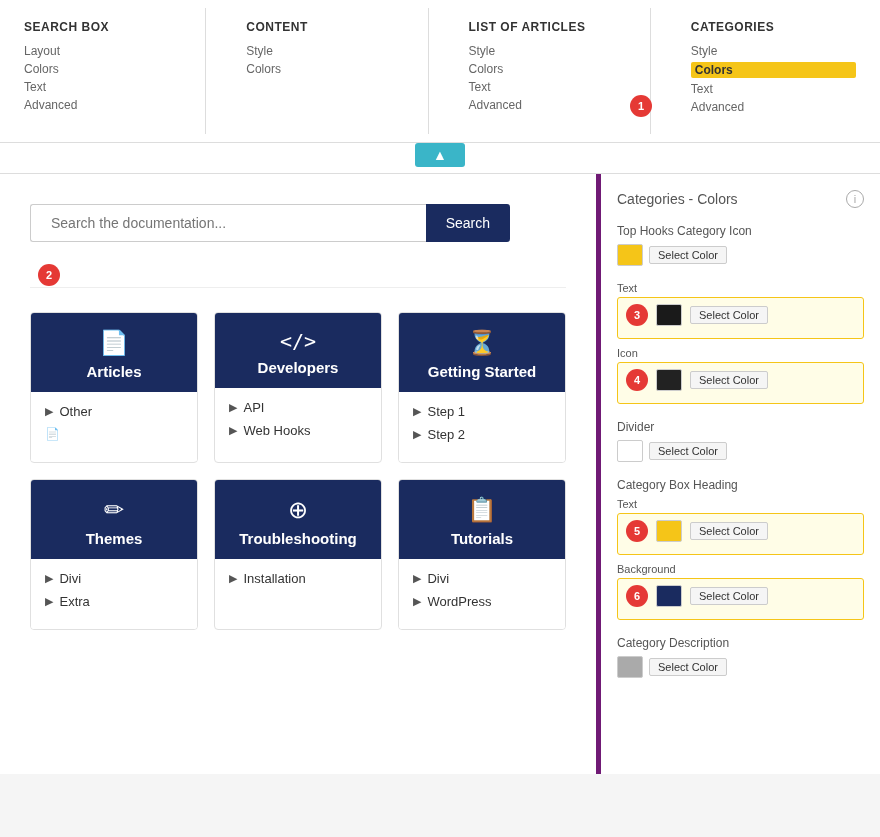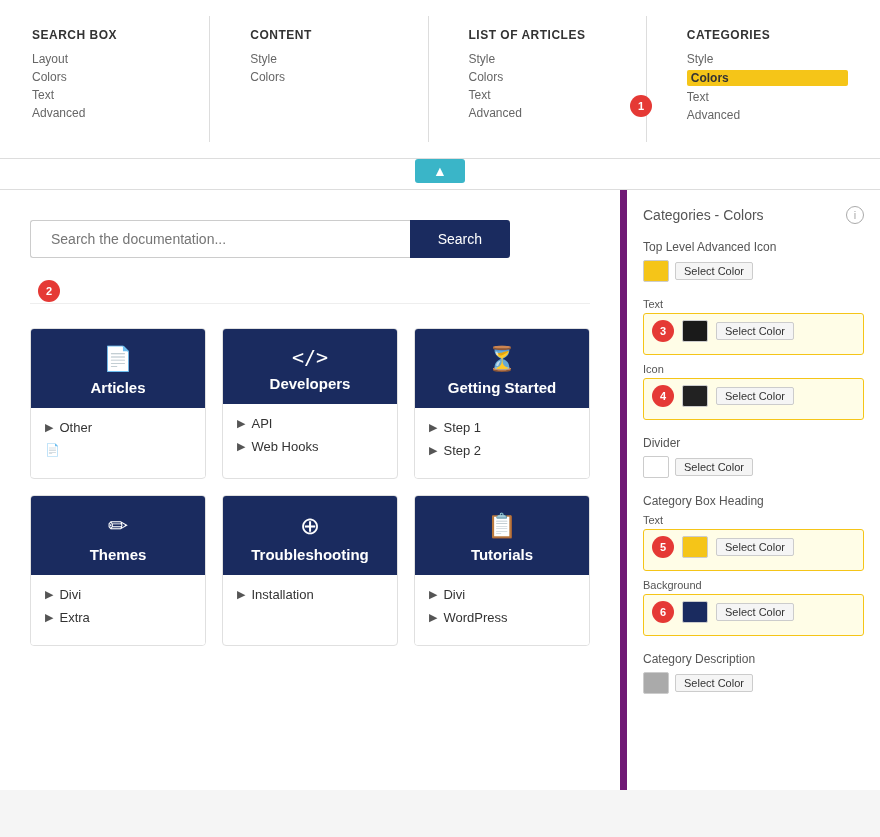--- a/index.html
+++ b/index.html
@@ -3,21 +3,21 @@
   <meta charset="utf-8">
   <style>
     * { box-sizing: border-box; margin: 0; padding: 0; }
     body { font-family: Arial, sans-serif; font-size: 13px; background: #f5f5f5; color: #333; }
 
     
     .top-bar {
       display: flex;
       background: #fff;
       border-bottom: 1px solid #ddd;
-      padding: 16px;
+      padding: 8px;
       gap: 24px;
     }
     .top-section {
       flex: 1;
       border-right: 1px solid #ddd;
       padding: 12px 16px 16px;
       min-width: 0;
     }
     .top-section:last-child { border-right: none; }
     .top-section-title {
@@ -97,21 +97,21 @@
       padding: 10px 20px;
       font-size: 14px;
       color: #aaa;
       outline: none;
       border-radius: 3px 0 0 3px;
     }
     .search-btn {
       background: #1a2b5f;
       color: #fff;
       border: none;
-      padding: 10px 28px;
+      padding: 10px 20px;
       font-size: 14px;
       cursor: pointer;
       border-radius: 0 3px 3px 0;
     }
 
     
     .divider { border: none; border-top: 1px solid #eee; margin-bottom: 24px; }
 
     
     .category-grid {
@@ -148,23 +148,23 @@
       margin-bottom: 8px;
       display: flex;
       align-items: center;
       gap: 6px;
     }
     .arrow-right { color: #555; font-size: 11px; }
     .doc-icon { color: #888; font-size: 12px; }
 
     
     .right-panel {
-      width: 260px;
+      width: 284px;
       background: #fff;
-      border-left: 7px solid #701a75;
+      border-left: 5px solid #701a75;
       padding: 16px;
       flex-shrink: 0;
     }
     .panel-title {
       font-size: 14px;
       color: #555;
       margin-bottom: 16px;
       display: flex;
       justify-content: space-between;
       align-items: center;
@@ -406,21 +406,21 @@
     </div>
   </div>
 
   <div class="right-panel">
     <div class="panel-title">
       <span>Categories - Colors</span>
       <span class="info-icon">i</span>
     </div>
 
     <div class="panel-section">
-      <div class="panel-section-label">Top Level Advanced Icon</div>
+      <div class="panel-section-label">Top Hooks Category Icon</div>
       <div class="color-row">
         <span class="color-swatch" style="background:#f5c518;"></span>
         <button class="color-select-btn">Select Color</button>
       </div>
     </div>
 
     <div class="panel-section">
 
       <div style="margin-bottom:6px;">
         <div class="color-sub-label">Text</div>

